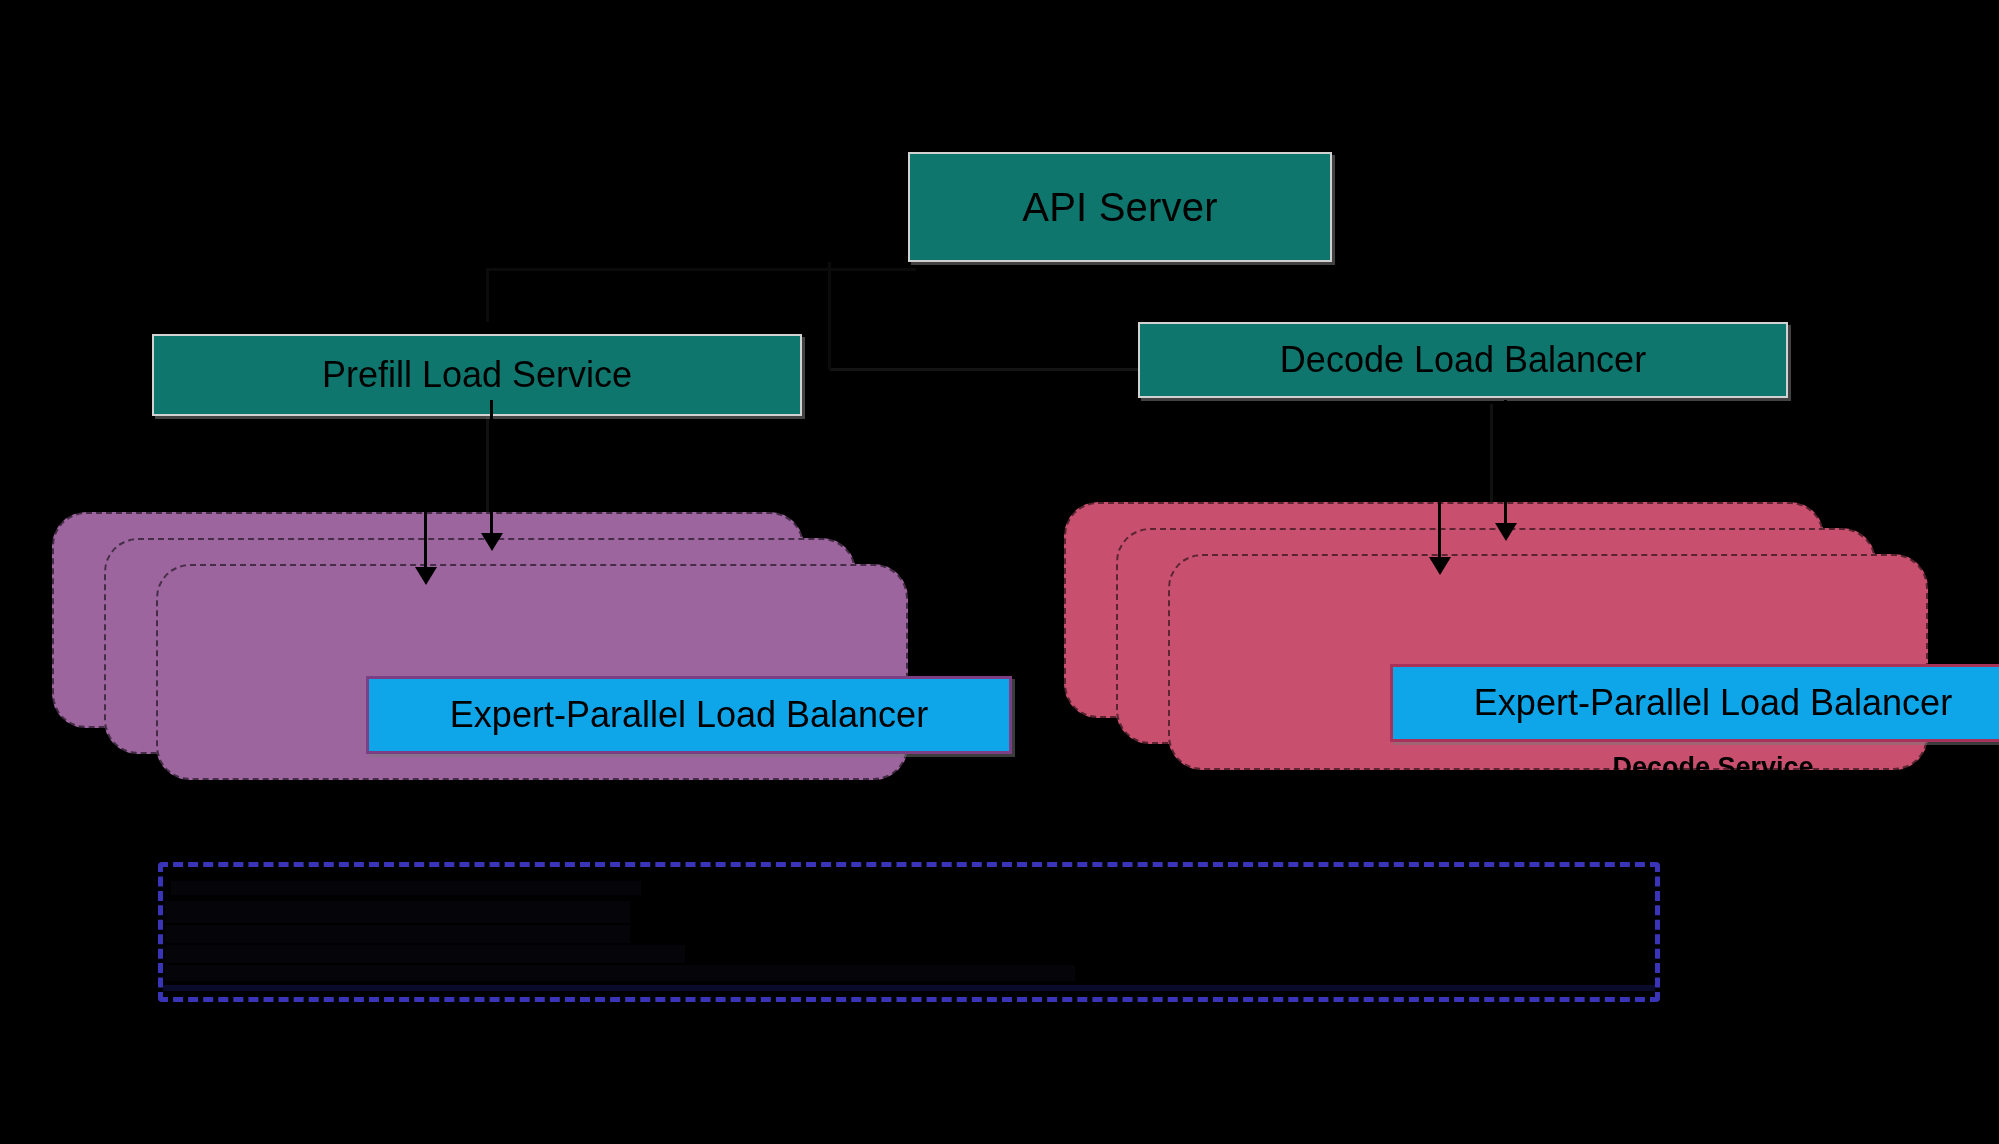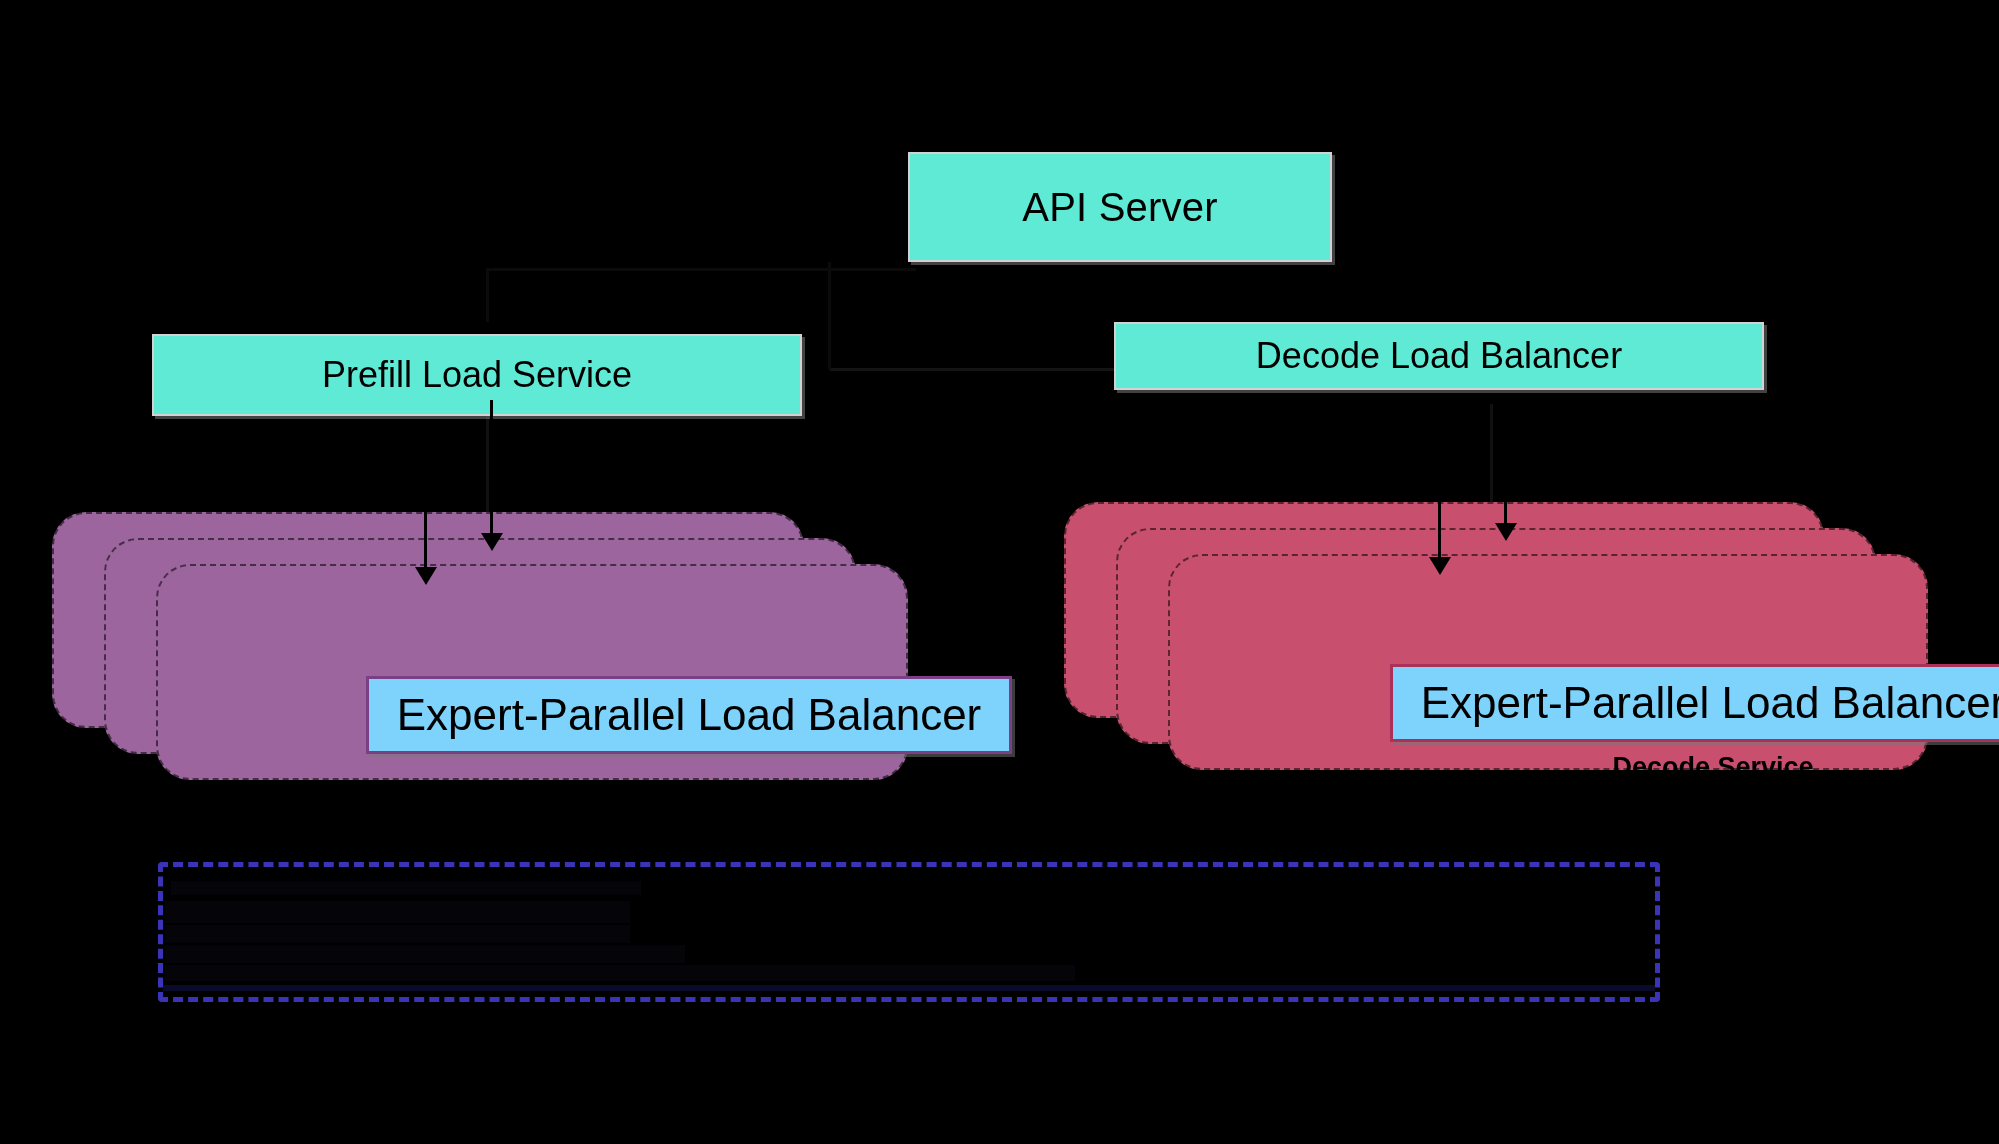--- a/index.html
+++ b/index.html
@@ -14,21 +14,21 @@
     position: relative;
     width: 1999px;
     height: 1144px;
     background: #000000;
     overflow: hidden;
   }
 
   
   .box {
     position: absolute;
-    background: #5eead4;
+    background: #0f766e;
     border: 2px solid #d2d2d2;
     box-shadow: 3px 3px 0 rgba(120,120,120,0.55);
     display: flex;
     align-items: center;
     justify-content: center;
     box-sizing: border-box;
     color: #000000;
     white-space: nowrap;
   }
   #api-server {
@@ -36,22 +36,22 @@
     width: 424px; height: 110px;
     font-size: 40px;
     letter-spacing: 0.2px;
   }
   #prefill-lb {
     left: 152px; top: 334px;
     width: 650px; height: 82px;
     font-size: 36px;
   }
   #decode-lb {
-    left: 1114px; top: 322px;
-    width: 650px; height: 68px;
+    left: 1138px; top: 322px;
+    width: 650px; height: 76px;
     font-size: 36px;
     justify-content: center;
   }
 
   
   .stack {
     position: absolute;
   }
   .card {
     position: absolute;
@@ -65,26 +65,26 @@
 
   #prefill-stack { left: 52px; top: 512px; width: 856px; height: 268px; }
   #prefill-stack .card { width: 752px; height: 216px; background: #9c659e; }
 
   #decode-stack { left: 1064px; top: 502px; width: 860px; height: 268px; }
   #decode-stack .card { width: 760px; height: 216px; background: #c8506e; }
 
   
   .eplb {
     position: absolute;
-    background: #7dd3fc;
+    background: #0ea5e9;
     display: flex;
     align-items: center;
     justify-content: center;
     box-sizing: border-box;
-    font-size: 44px;
+    font-size: 36px;
     color: #000000;
     white-space: nowrap;
   }
   #prefill-eplb {
     left: 208px; top: 110px;
     width: 646px; height: 78px;
     border: 3px solid #7c3f86;
     box-shadow: 3px 3px 0 rgba(120,120,120,0.5);
   }
   #decode-eplb {

